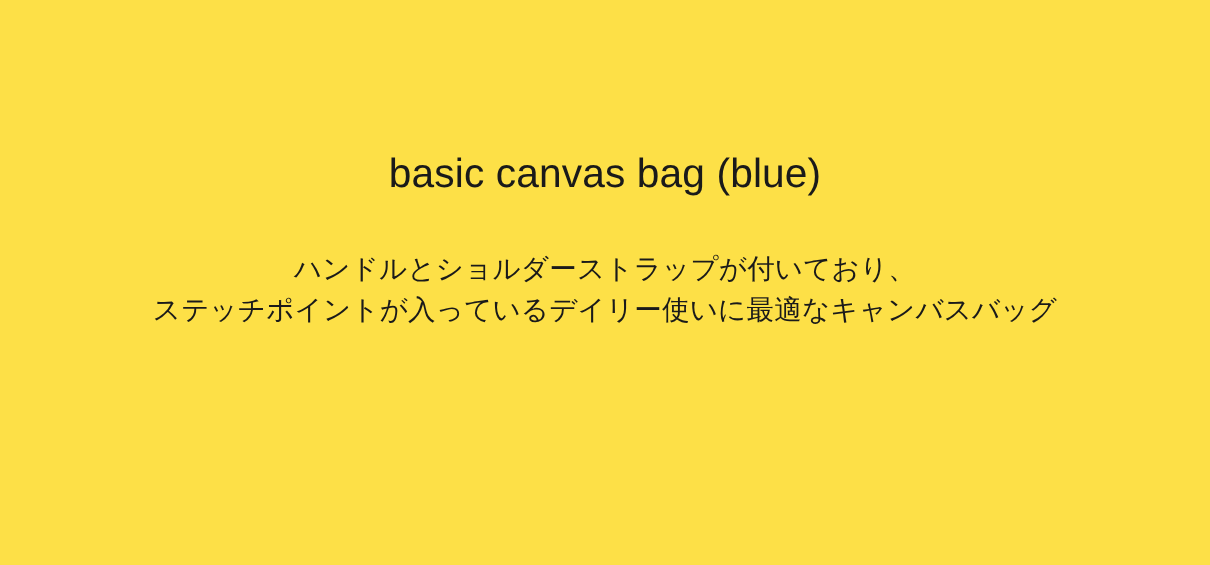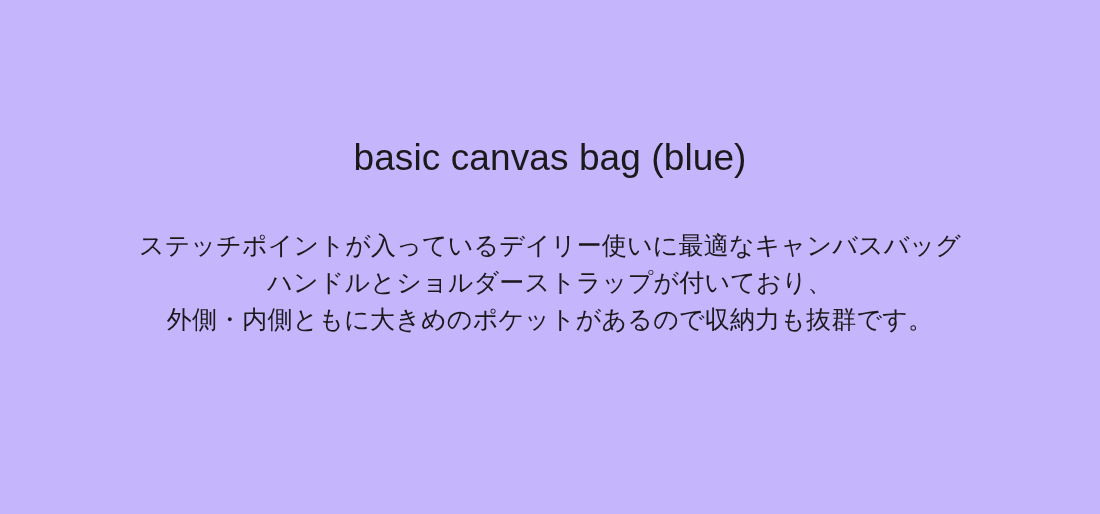--- a/index.html
+++ b/index.html
@@ -14,21 +14,21 @@
     background: #ffffff;
     font-family: "Liberation Sans", "DejaVu Sans", sans-serif;
     color: #1a1a1a;
     overflow: hidden;
   }
 
   .slide {
     position: relative;
     width: 1100px;
     height: 514px;
-    background: #c4b5fd;
+    background: #fde047;
     box-sizing: border-box;
   }
 
   .content-block {
     position: absolute;
     left: 0;
     right: 0;
     top: 136px;
     text-align: center;
   }
@@ -62,20 +62,19 @@
 </head>
 <body>
 
 <div class="slide">
 
   <div class="content-block">
 
     <h1 class="product-title">basic canvas bag (blue)</h1>
 
     <div class="description-block">
+      <p class="description-line">ハンドルとショルダーストラップが付いており、</p>
       <p class="description-line">ステッチポイントが入っているデイリー使いに最適なキャンバスバッグ</p>
-      <p class="description-line">ハンドルとショルダーストラップが付いており、</p>
-      <p class="description-line">外側・内側ともに大きめのポケットがあるので収納力も抜群です。</p>
     </div>
 
   </div>
 
 </div>
 
 </body></html>

